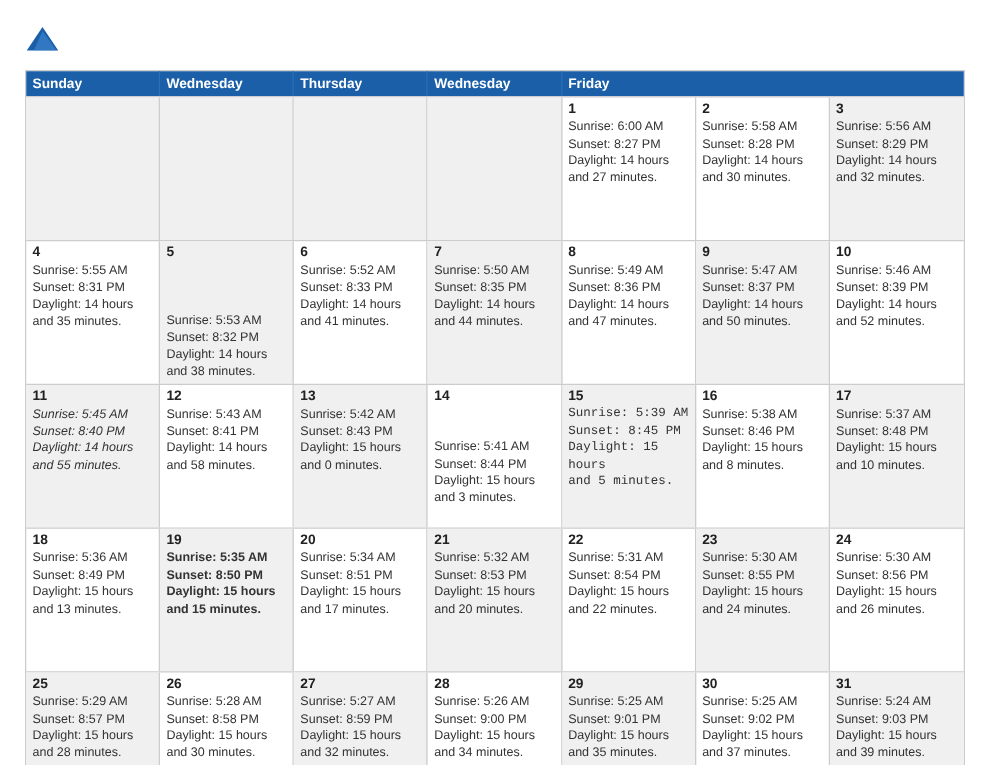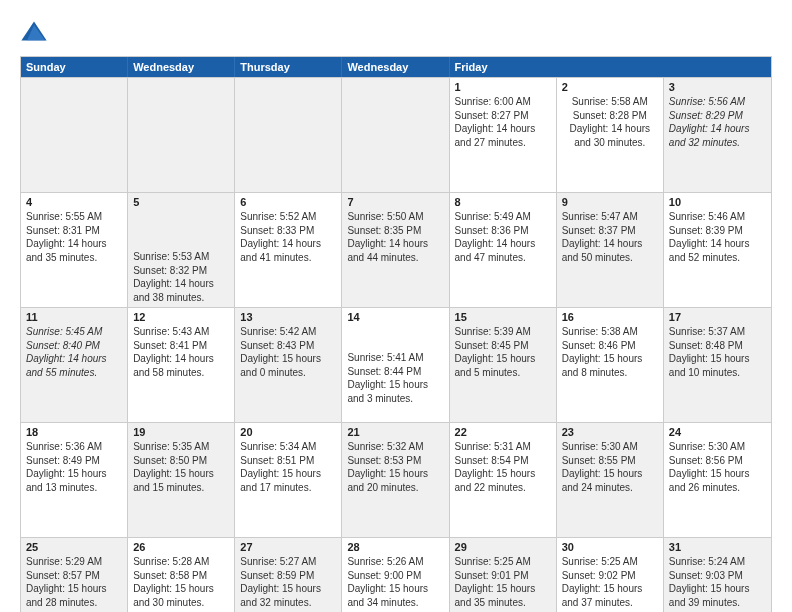--- a/index.html
+++ b/index.html
@@ -149,28 +149,28 @@
           <div class="cal-cell shaded empty"></div>
           <div class="cal-cell">
             <div class="day-num">1</div>
             <div class="cell-text" style="white-space: pre-line;">Sunrise: 6:00 AM
 Sunset: 8:27 PM
 Daylight: 14 hours
 and 27 minutes.</div>
           </div>
           <div class="cal-cell">
             <div class="day-num">2</div>
-            <div class="cell-text" style="white-space: pre-line; text-align: center;">Sunrise: 5:58 AM
+            <div class="cell-text" style="white-space: pre-line;">Sunrise: 5:58 AM
 Sunset: 8:28 PM
 Daylight: 14 hours
 and 30 minutes.</div>
           </div>
           <div class="cal-cell shaded">
             <div class="day-num">3</div>
-            <div class="cell-text" style="white-space: pre-line; font-style: italic;">Sunrise: 5:56 AM
+            <div class="cell-text" style="white-space: pre-line;">Sunrise: 5:56 AM
 Sunset: 8:29 PM
 Daylight: 14 hours
 and 32 minutes.</div>
           </div>
         </div>
         <div class="cal-week">
           <div class="cal-cell">
             <div class="day-num">4</div>
             <div class="cell-text" style="white-space: pre-line;">Sunrise: 5:55 AM
 Sunset: 8:31 PM
@@ -244,21 +244,21 @@
           </div>
           <div class="cal-cell">
             <div class="day-num">14</div>
             <div class="cell-text" style="white-space: pre-line; margin-top: 28px;">Sunrise: 5:41 AM
 Sunset: 8:44 PM
 Daylight: 15 hours
 and 3 minutes.</div>
           </div>
           <div class="cal-cell shaded">
             <div class="day-num">15</div>
-            <div class="cell-text" style="white-space: pre-line;">Sunrise: 5:39 AM
+            <div class="cell-text" style="white-space: pre-line; font-family: Liberation Mono, monospace;">Sunrise: 5:39 AM
 Sunset: 8:45 PM
 Daylight: 15 hours
 and 5 minutes.</div>
           </div>
           <div class="cal-cell">
             <div class="day-num">16</div>
             <div class="cell-text" style="white-space: pre-line;">Sunrise: 5:38 AM
 Sunset: 8:46 PM
 Daylight: 15 hours
 and 8 minutes.</div>
@@ -274,21 +274,21 @@
         <div class="cal-week">
           <div class="cal-cell">
             <div class="day-num">18</div>
             <div class="cell-text" style="white-space: pre-line;">Sunrise: 5:36 AM
 Sunset: 8:49 PM
 Daylight: 15 hours
 and 13 minutes.</div>
           </div>
           <div class="cal-cell shaded">
             <div class="day-num">19</div>
-            <div class="cell-text" style="white-space: pre-line;">Sunrise: 5:35 AM
+            <div class="cell-text" style="white-space: pre-line; font-weight: bold;">Sunrise: 5:35 AM
 Sunset: 8:50 PM
 Daylight: 15 hours
 and 15 minutes.</div>
           </div>
           <div class="cal-cell">
             <div class="day-num">20</div>
             <div class="cell-text" style="white-space: pre-line;">Sunrise: 5:34 AM
 Sunset: 8:51 PM
 Daylight: 15 hours
 and 17 minutes.</div>

